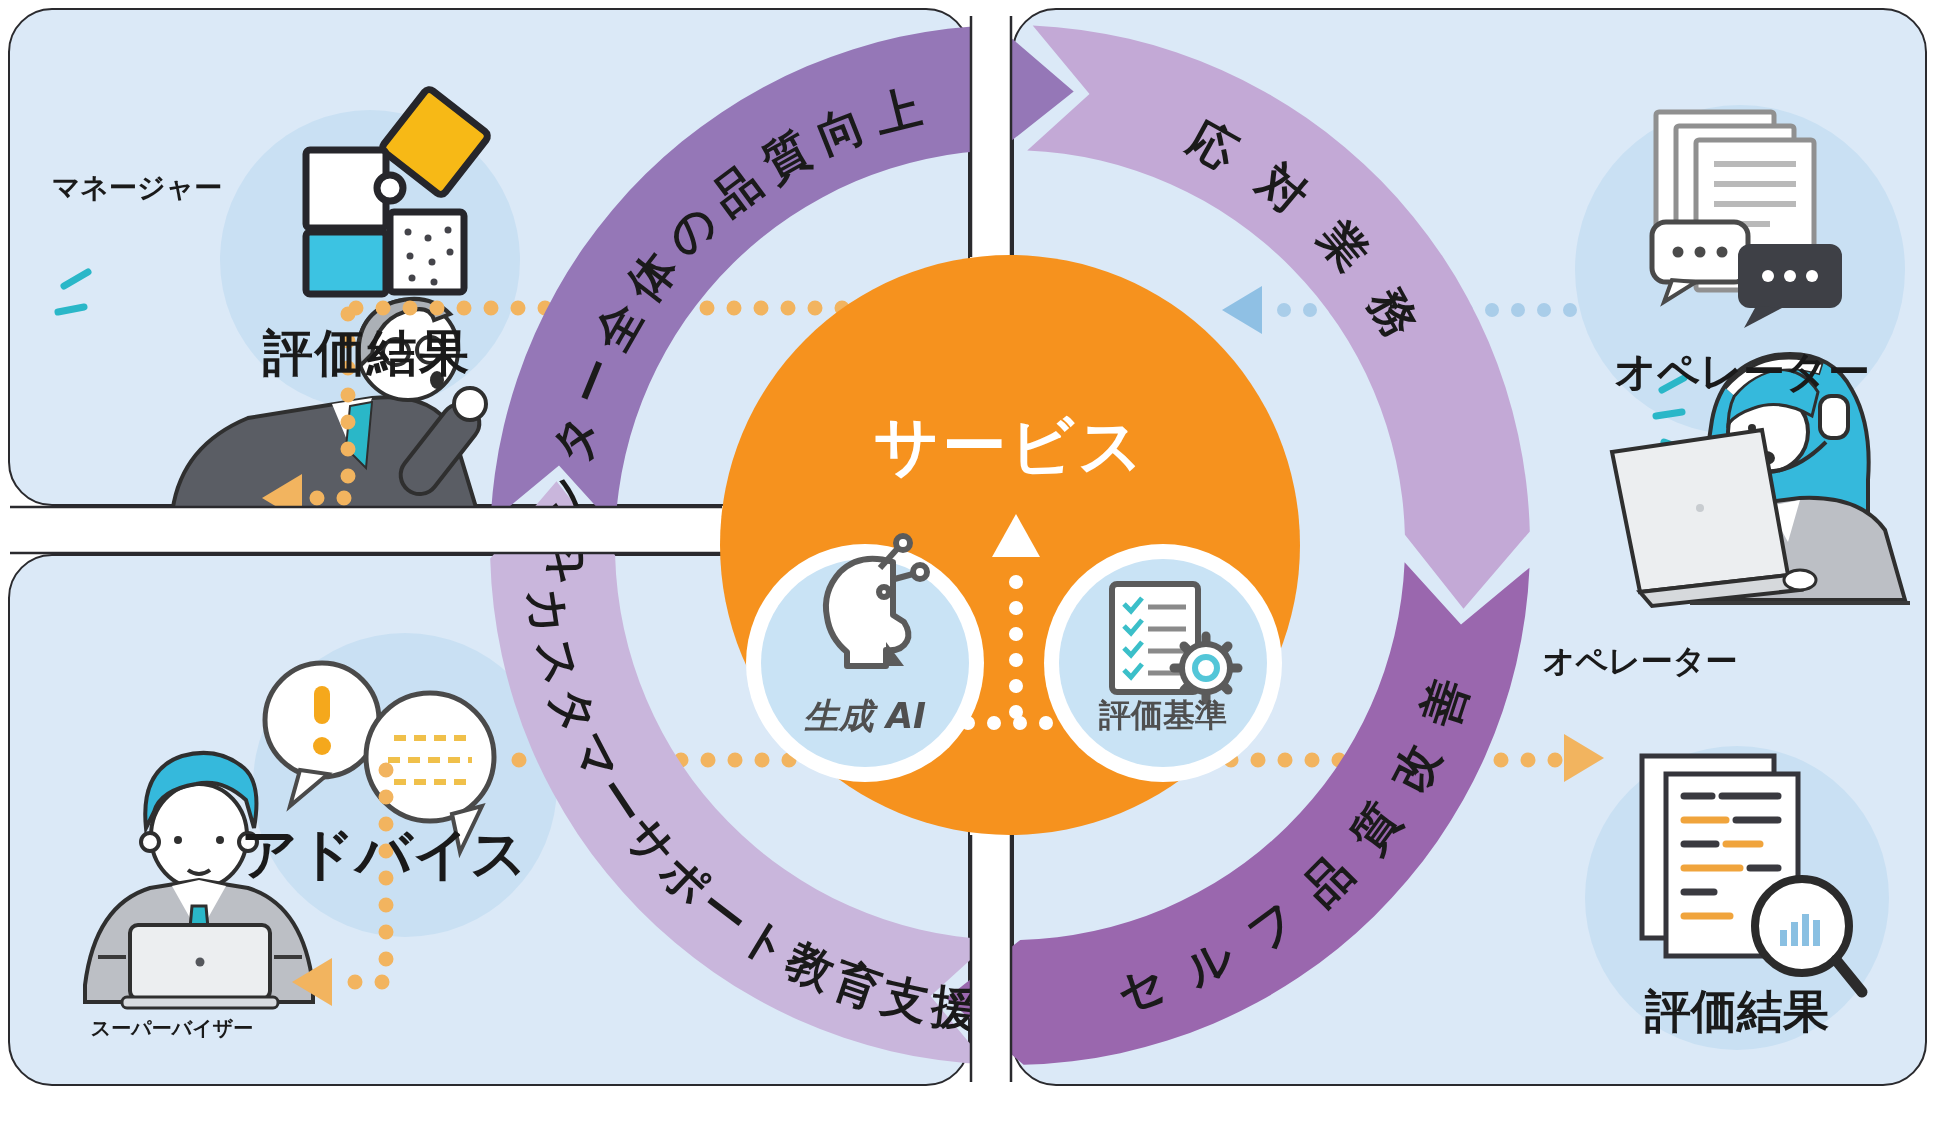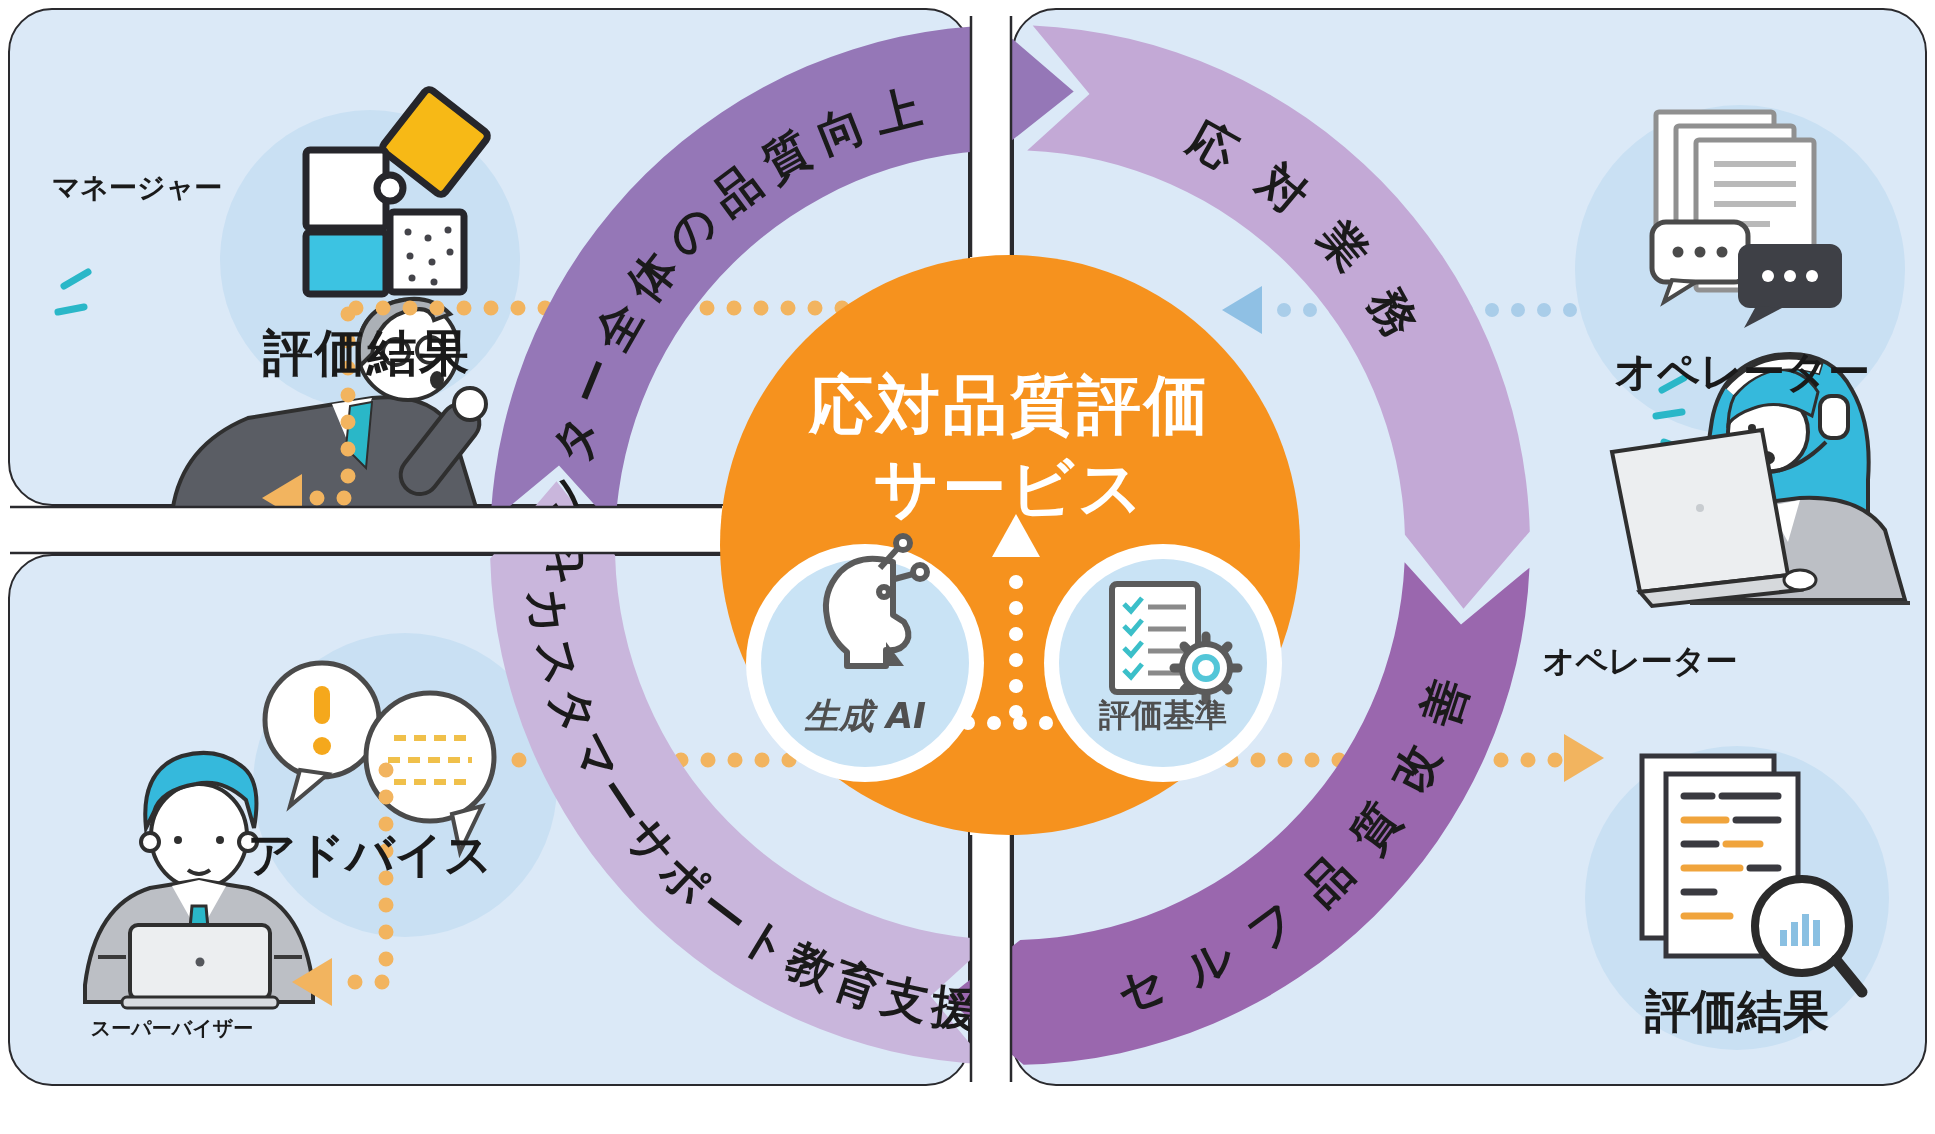--- a/index.html
+++ b/index.html
@@ -11,21 +11,21 @@
   #panel-bottom-left{left:8px;top:554px;width:962px;height:532px;}
   #panel-right{left:1012px;top:8px;width:915px;height:1078px;}
   svg.diagram{position:absolute;left:0;top:0;z-index:3;}
   .lbl{position:absolute;transform:translate(-50%,-50%);font-weight:700;color:var(--label_text);
        white-space:nowrap;z-index:5;}
   #manager-label{left:137px;top:188px;font-size:28px;}
   #strength-label{left:367px;top:353px;font-size:50px;letter-spacing:2px;}
   #calldata-label{left:1742px;top:372px;font-size:42px;}
   #operator-label{left:1640px;top:662px;font-size:32px;}
   #result-label{left:1737px;top:1012px;font-size:46px;}
-  #advice-label{left:370px;top:855px;font-size:48px;}
+  #advice-label{left:384px;top:855px;font-size:56px;}
   #supervisor-label{left:172px;top:1028px;font-size:20px;}
   #genai-label{left:865px;top:716px;font-size:35px;color:#4f4f4f;font-style:italic;}
   #criteria-label{left:1163px;top:716px;font-size:32px;color:#4f4f4f;}
   #center-title{left:1010px;top:447px;text-align:center;color:var(--center_text);
      font-size:64px;line-height:1.3;letter-spacing:3px;}
   .arc-label{font-weight:700;fill:var(--label_text);font-size:46px;}
   .dots-o{stroke:var(--dots_orange);stroke-width:15;stroke-linecap:round;stroke-dasharray:0 27;fill:none;}
   .dots-b{stroke:var(--dots_blue);stroke-width:14;stroke-linecap:round;stroke-dasharray:0 26;fill:none;}
   .dots-w{stroke:#fff;stroke-width:14;stroke-linecap:round;stroke-dasharray:0 26;fill:none;}
   .arr-o{fill:var(--dots_orange);}
@@ -280,21 +280,20 @@
           <line x1="1184" y1="690" x2="1191" y2="683"></line>
             <line x1="1221" y1="653" x2="1228" y2="646"></line>
         </g>
         <circle cx="1206" cy="668" r="24" fill="#fff" stroke="var(--icon_stroke)" stroke-width="6"></circle>
         <circle cx="1206" cy="668" r="11" fill="#fff" stroke="#53c6d8" stroke-width="6"></circle>
       </g>
     </g>
   </svg>
 
   <div class="lbl" id="center-title">
-    <div>応対品質評価</div>
     <div>サービス</div>
   </div>
   <div class="lbl" id="genai-label">生成 AI</div>
   <div class="lbl" id="criteria-label">評価基準</div>
   <div class="lbl" id="manager-label">マネージャー</div>
   <div class="lbl" id="strength-label">評価結果</div>
   <div class="lbl" id="calldata-label">オペレーター</div>
   <div class="lbl" id="operator-label">オペレーター</div>
   <div class="lbl" id="result-label">評価結果</div>
   <div class="lbl" id="advice-label">アドバイス</div>

